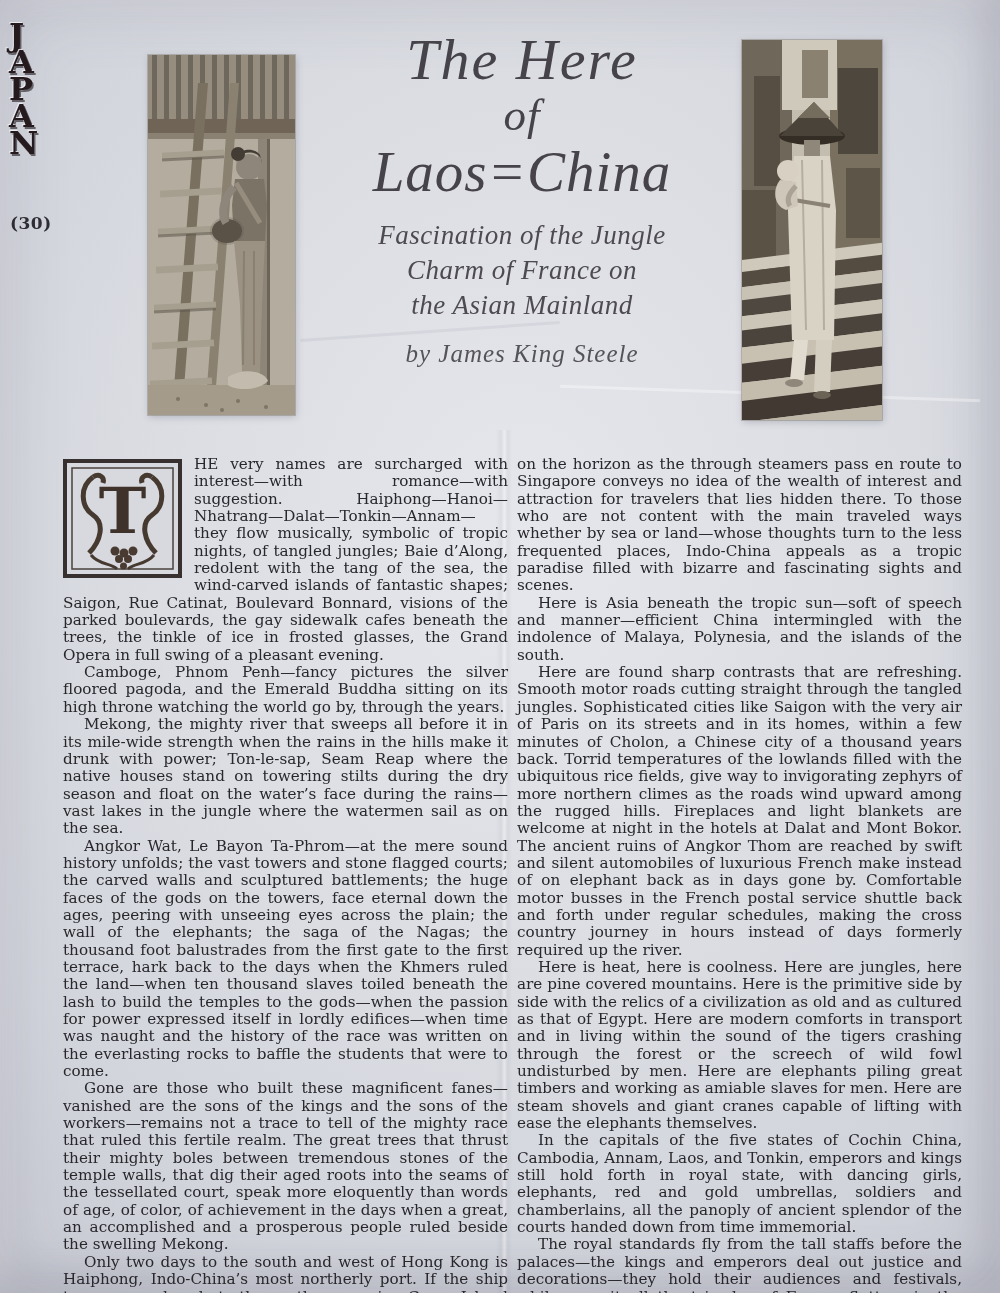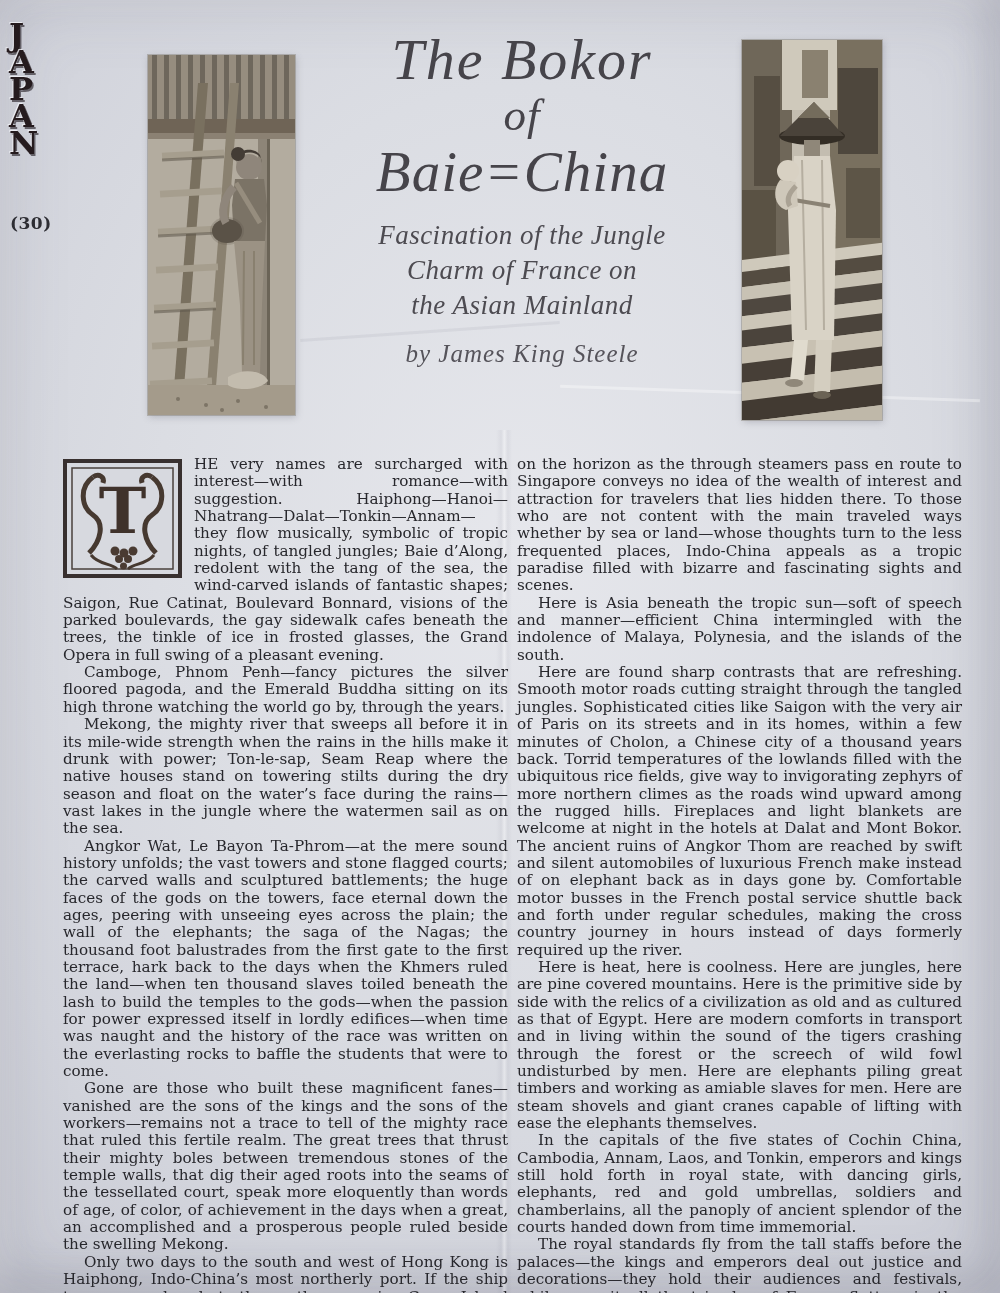--- a/index.html
+++ b/index.html
@@ -173,23 +173,23 @@
       <path d="M54 146 C46 154 44 160 48 166" stroke="#aaa294" stroke-width="5" fill="none"></path>
 
       <path d="M52 300 L66 300 L62 340 L48 340 Z" fill="#e0dbce"></path>
       <path d="M74 300 L90 300 L88 352 L72 352 Z" fill="#d4cec0"></path>
       <ellipse cx="52" cy="343" rx="9" ry="4" fill="#8f8779"></ellipse>
       <ellipse cx="80" cy="355" rx="9" ry="4" fill="#6b6355"></ellipse>
     </svg>
   </div>
 
   <div class="header">
-    <div class="title-1">The Bokor</div>
+    <div class="title-1">The Here</div>
     <div class="title-2">of</div>
-    <div class="title-3">Baie=China</div>
+    <div class="title-3">Laos=China</div>
     <div class="subtitle">
       <div>Fascination of the Jungle</div>
       <div>Charm of France on</div>
       <div>the Asian Mainland</div>
     </div>
     <div class="byline">by James King Steele</div>
   </div>
 
   <div class="body-text">
     <div class="col">

